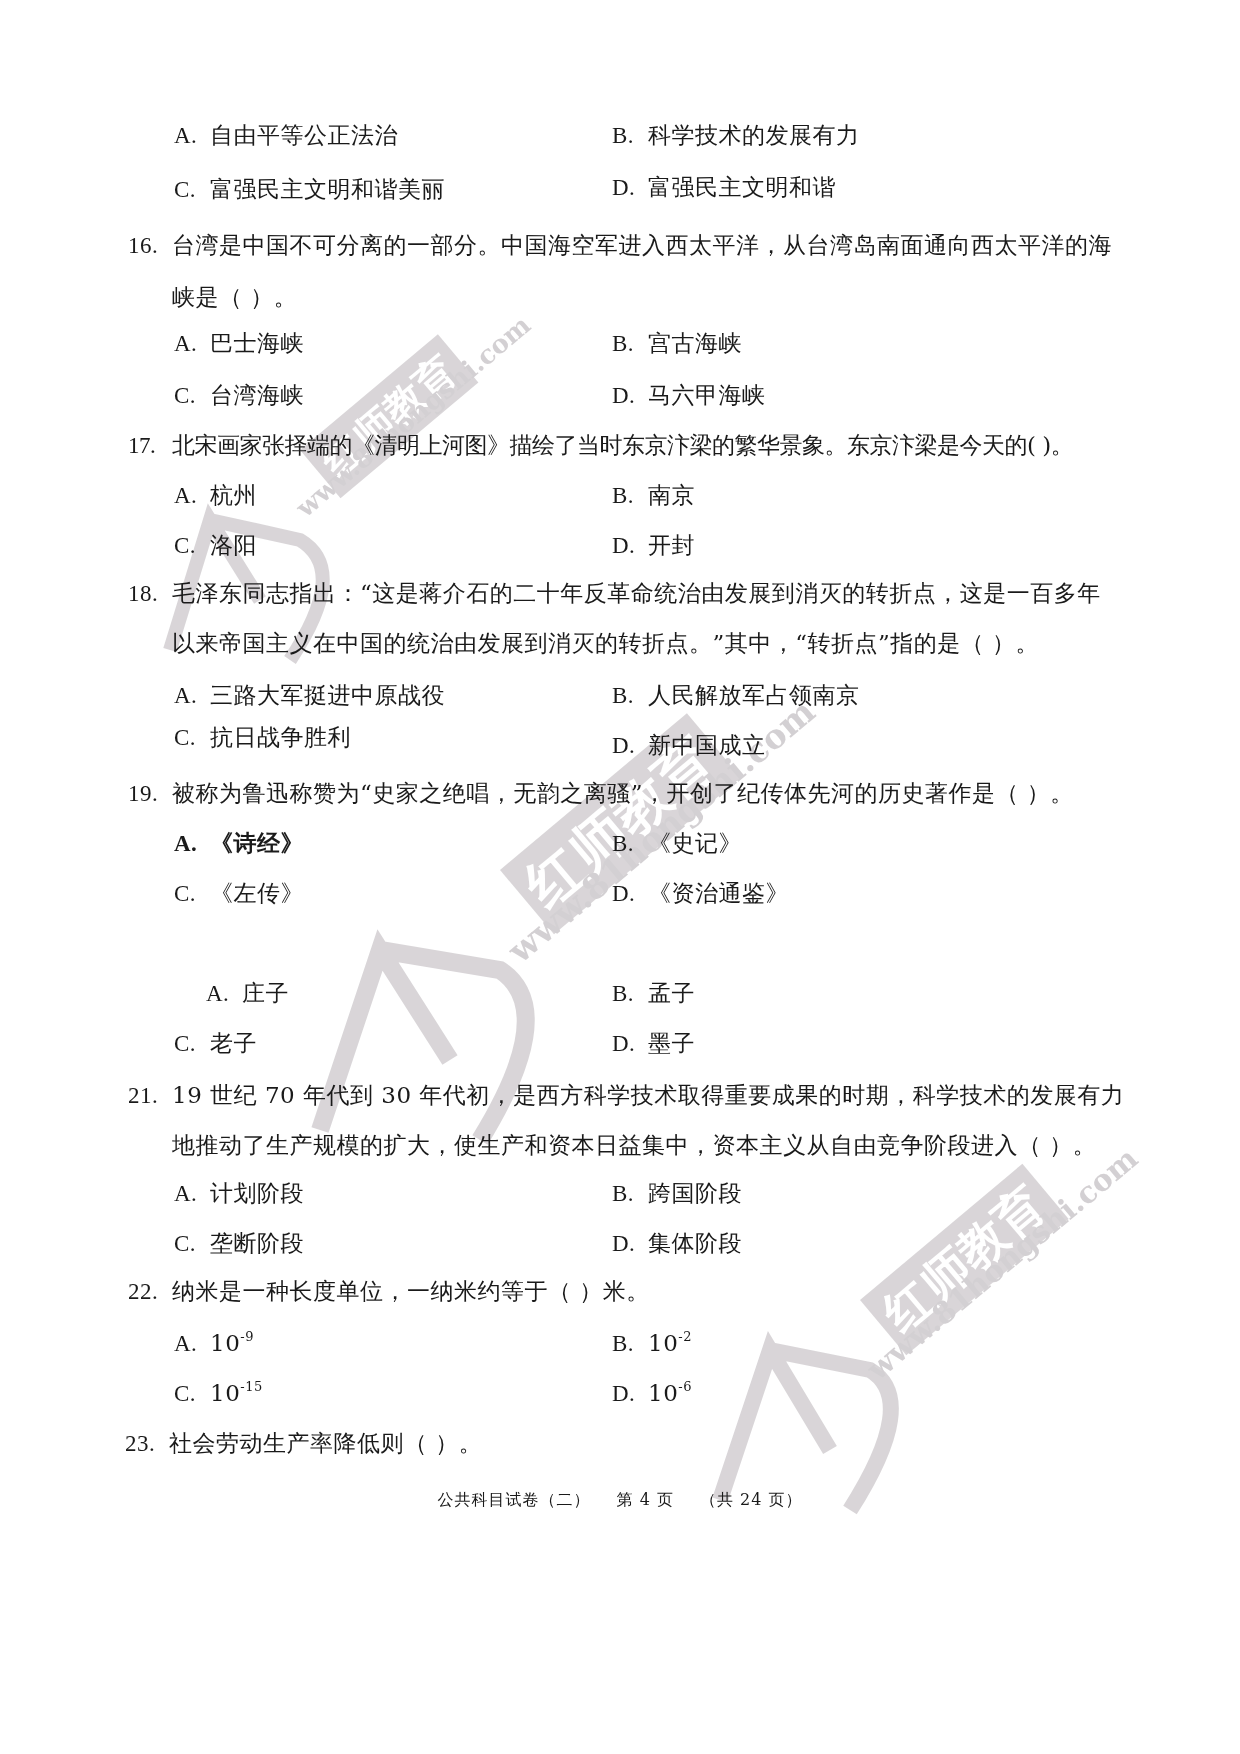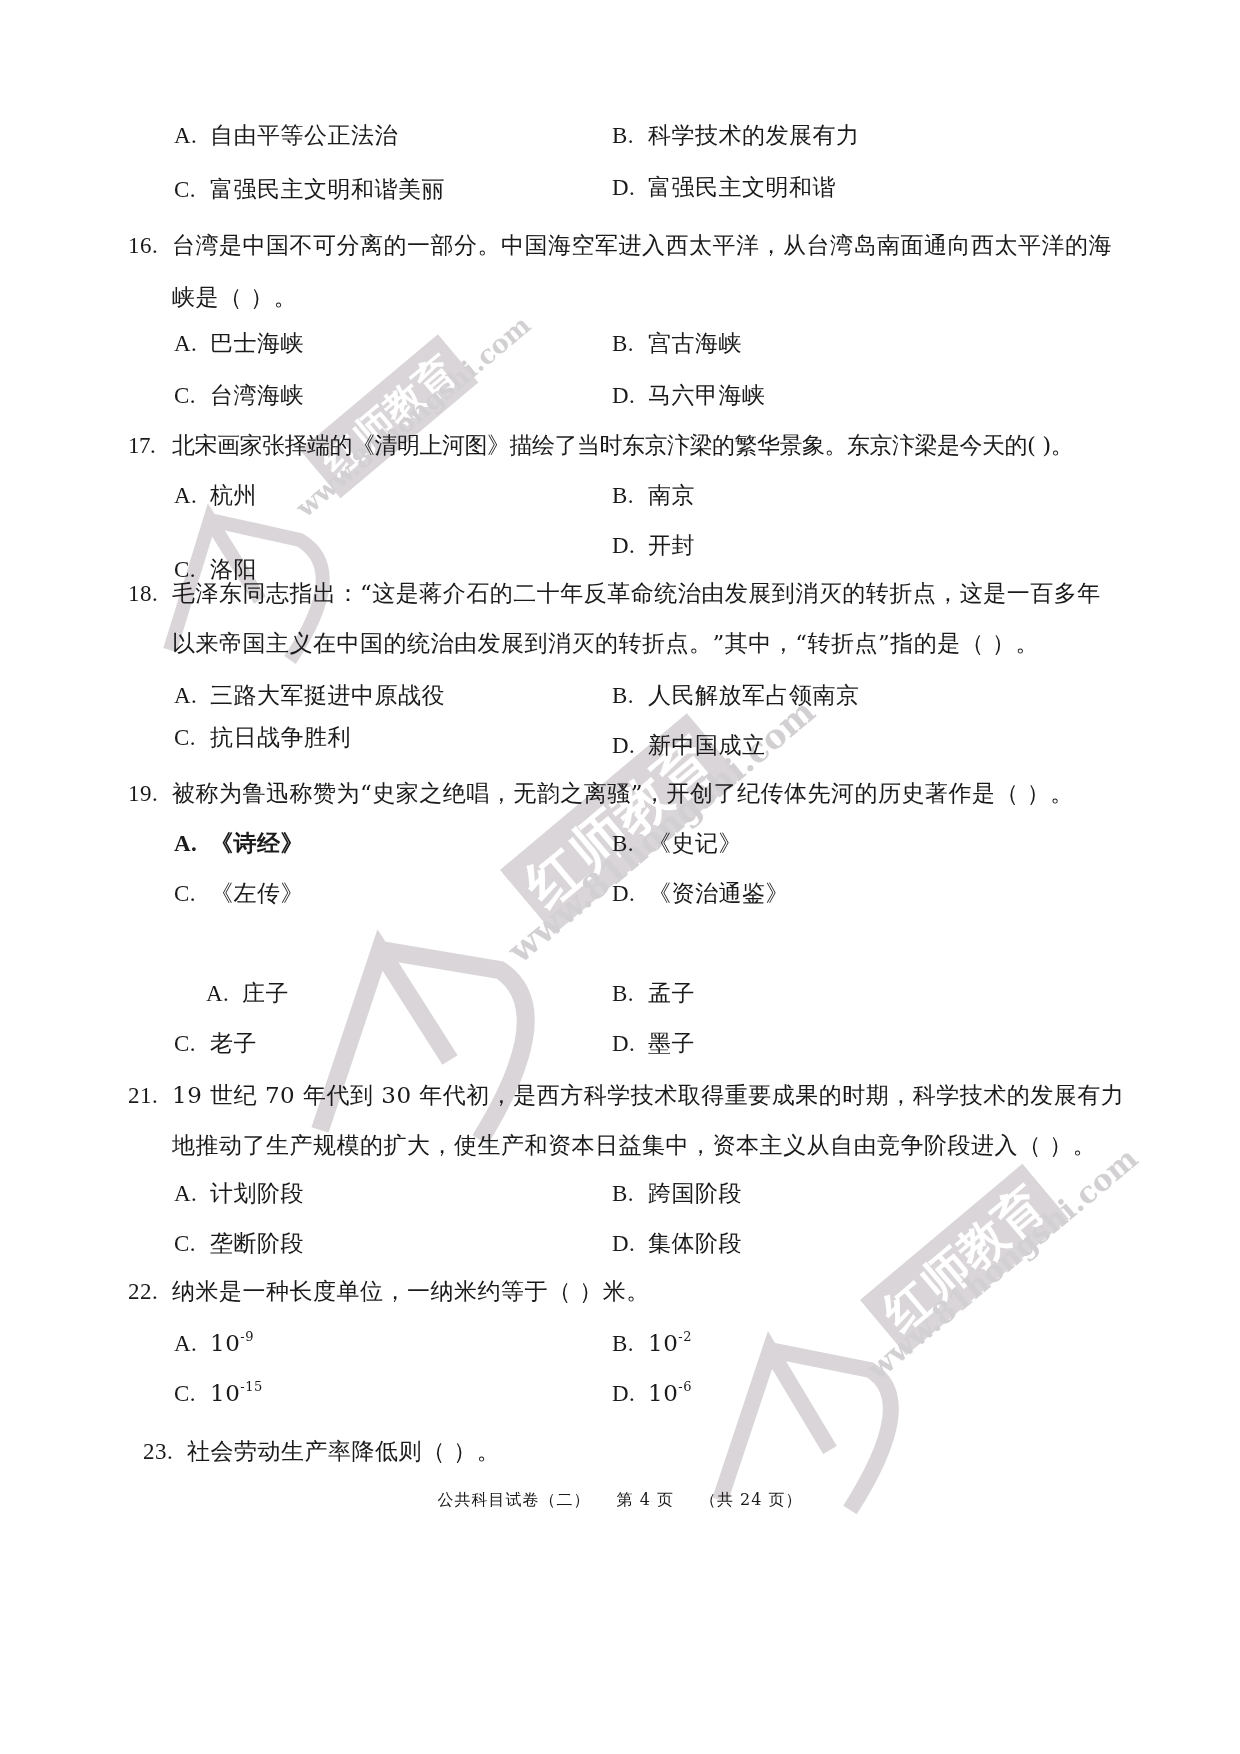--- a/index.html
+++ b/index.html
@@ -148,21 +148,21 @@
 
   <div class="line" style="left:128px; top:430px; letter-spacing:-0.5px;">
     <span class="qnum">17.</span><span>北宋画家张择端的《清明上河图》描绘了当时东京汴梁的繁华景象。东京汴梁是今天的(    )。</span>
   </div>
   <div class="line col-a" style="top:480px;">
     <span class="opt-letter">A.</span><span>杭州</span>
   </div>
   <div class="line col-b" style="top:480px;">
     <span class="opt-letter">B.</span><span>南京</span>
   </div>
-  <div class="line col-a" style="top:530px;margin-top:24px;">
+  <div class="line col-a" style="top:530px;">
     <span class="opt-letter">C.</span><span>洛阳</span>
   </div>
   <div class="line col-b" style="top:530px;">
     <span class="opt-letter">D.</span><span>开封</span>
   </div>
 
   <div class="line" style="left:128px; top:578px;">
     <span class="qnum">18.</span><span>毛泽东同志指出：“这是蒋介石的二十年反革命统治由发展到消灭的转折点，这是一百多年</span>
   </div>
   <div class="line cont" style="top:628px;">
@@ -238,21 +238,21 @@
   <div class="line col-b" style="top:1328px;">
     <span class="opt-letter">B.</span><span>10</span><sup>-2</sup>
   </div>
   <div class="line col-a" style="top:1378px;">
     <span class="opt-letter">C.</span><span>10</span><sup>-15</sup>
   </div>
   <div class="line col-b" style="top:1378px;">
     <span class="opt-letter">D.</span><span>10</span><sup>-6</sup>
   </div>
 
-  <div class="line" style="left:143px; top:1428px;margin-top:8px;">
+  <div class="line" style="left:125px; top:1428px;">
     <span class="qnum">23.</span><span>社会劳动生产率降低则（    ）。</span>
   </div>
 
   <div class="footer" style="top:1490px;">
     <span>公共科目试卷（二）</span>
     <span>第 4 页</span>
     <span>（共 24 页）</span>
   </div>
 </div>
 

